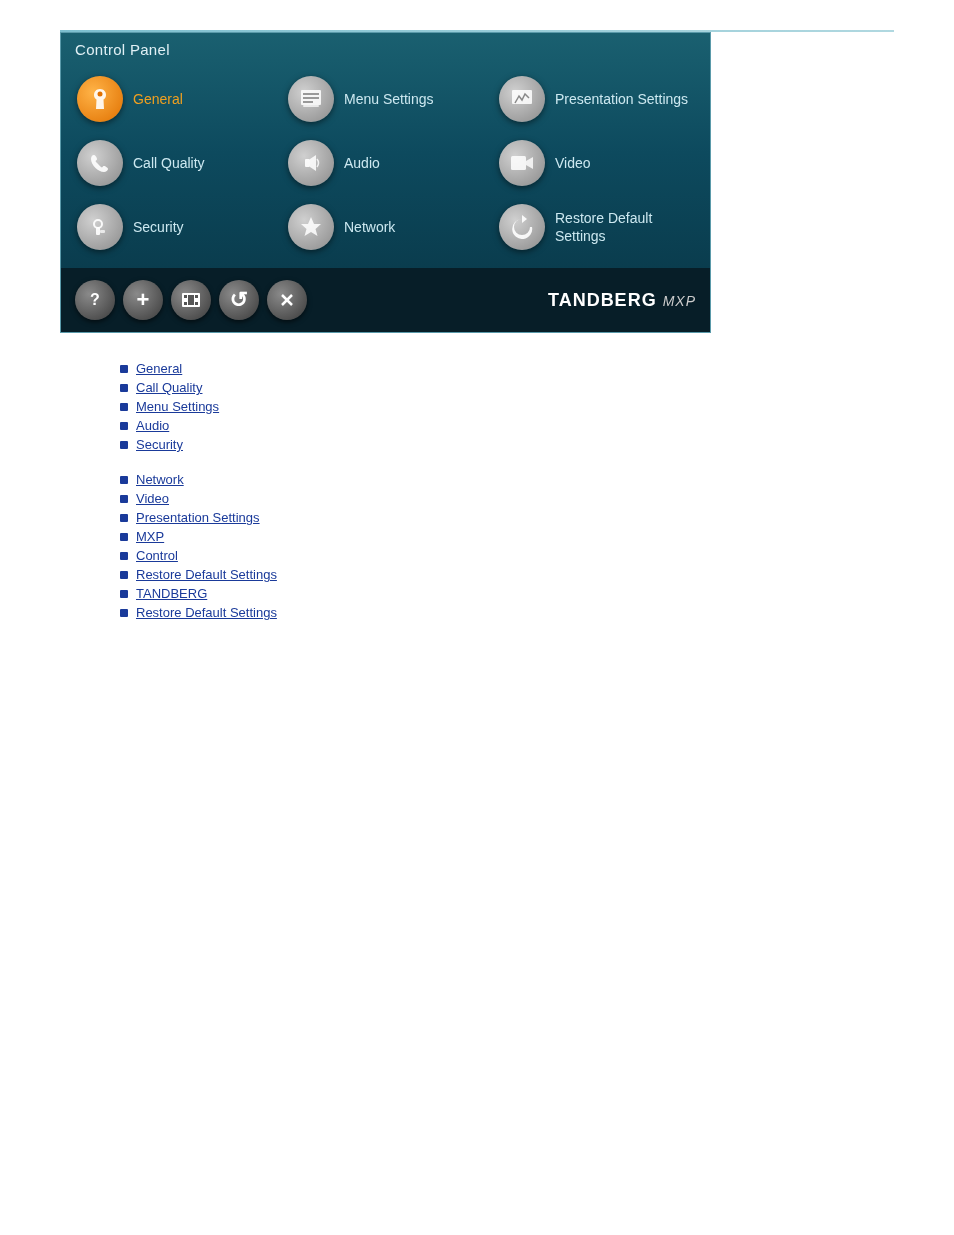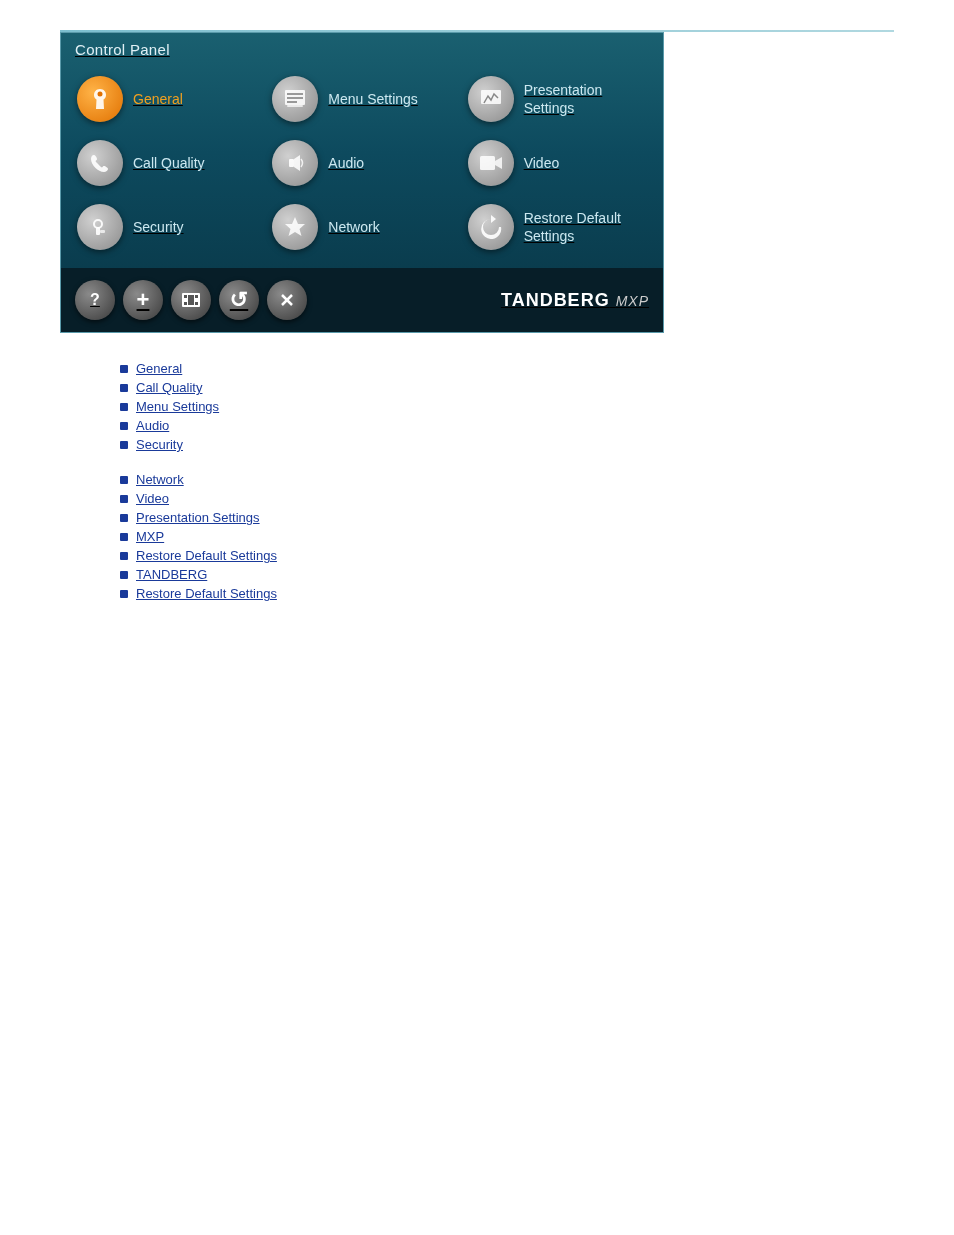--- a/index.html
+++ b/index.html
@@ -20,22 +20,21 @@
       width: 100%;
       height: 2px;
       background: linear-gradient(to right, #7dbfcf, #b0d8e0);
       margin-bottom: 0;
     }
 
     
     .control-panel {
       background: linear-gradient(180deg, #1a6070 0%, #0d4a5e 40%, #083545 100%);
       border: 1px solid #5a9aaa;
-      width: 604px;
-      text-decoration: underline;
+      width: 651px;
     }
 
     .control-panel-title {
       color: #e0f0f5;
       font-size: 15px;
       font-weight: normal;
       padding: 8px 14px 6px 14px;
       letter-spacing: 0.3px;
     }
 
@@ -332,20 +331,24 @@
       <div class="link-item">
         <div class="bullet"></div>
         <a class="link-text" href="#">Presentation Settings</a>
       </div>
       <div class="link-item">
         <div class="bullet"></div>
         <a class="link-text" href="#">MXP</a>
       </div>
       <div class="link-item">
         <div class="bullet"></div>
+        <a class="link-text" href="#">Control</a>
+      </div>
+      <div class="link-item">
+        <div class="bullet"></div>
         <a class="link-text" href="#">Restore Default Settings</a>
       </div>
       <div class="link-item">
         <div class="bullet"></div>
         <a class="link-text" href="#">TANDBERG</a>
       </div>
       <div class="link-item">
         <div class="bullet"></div>
         <a class="link-text" href="#">Restore Default Settings</a>
       </div>

